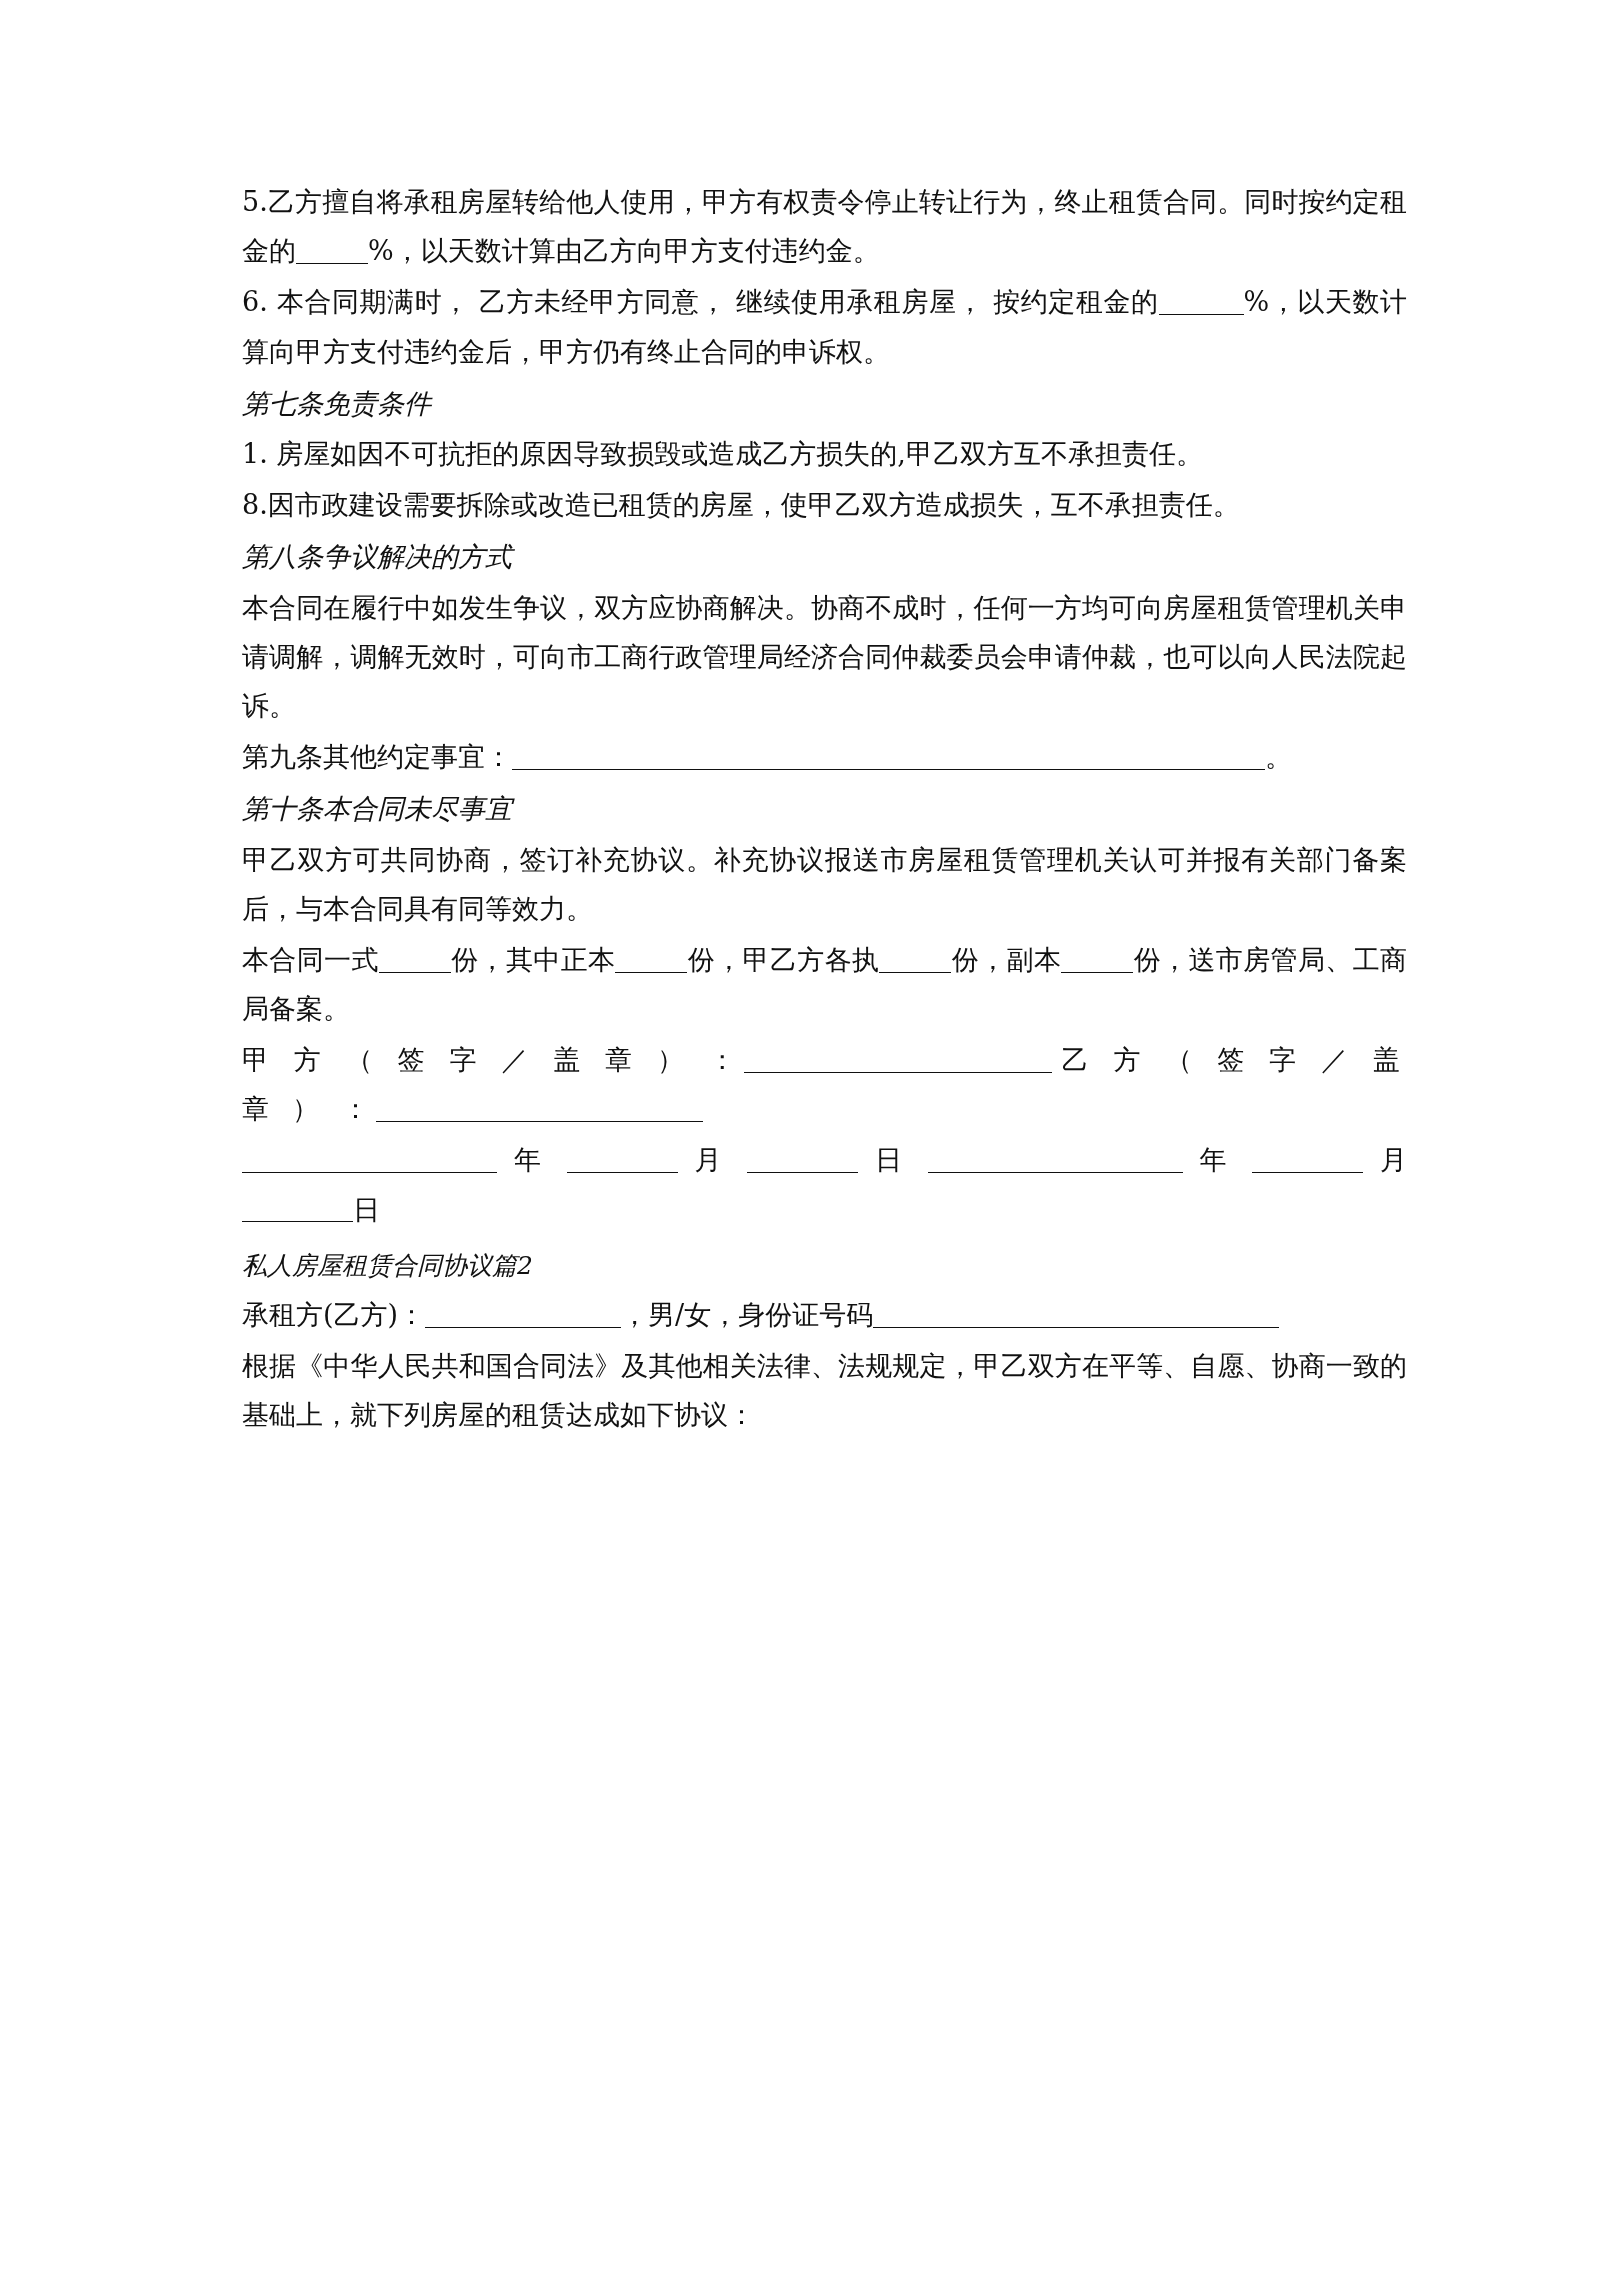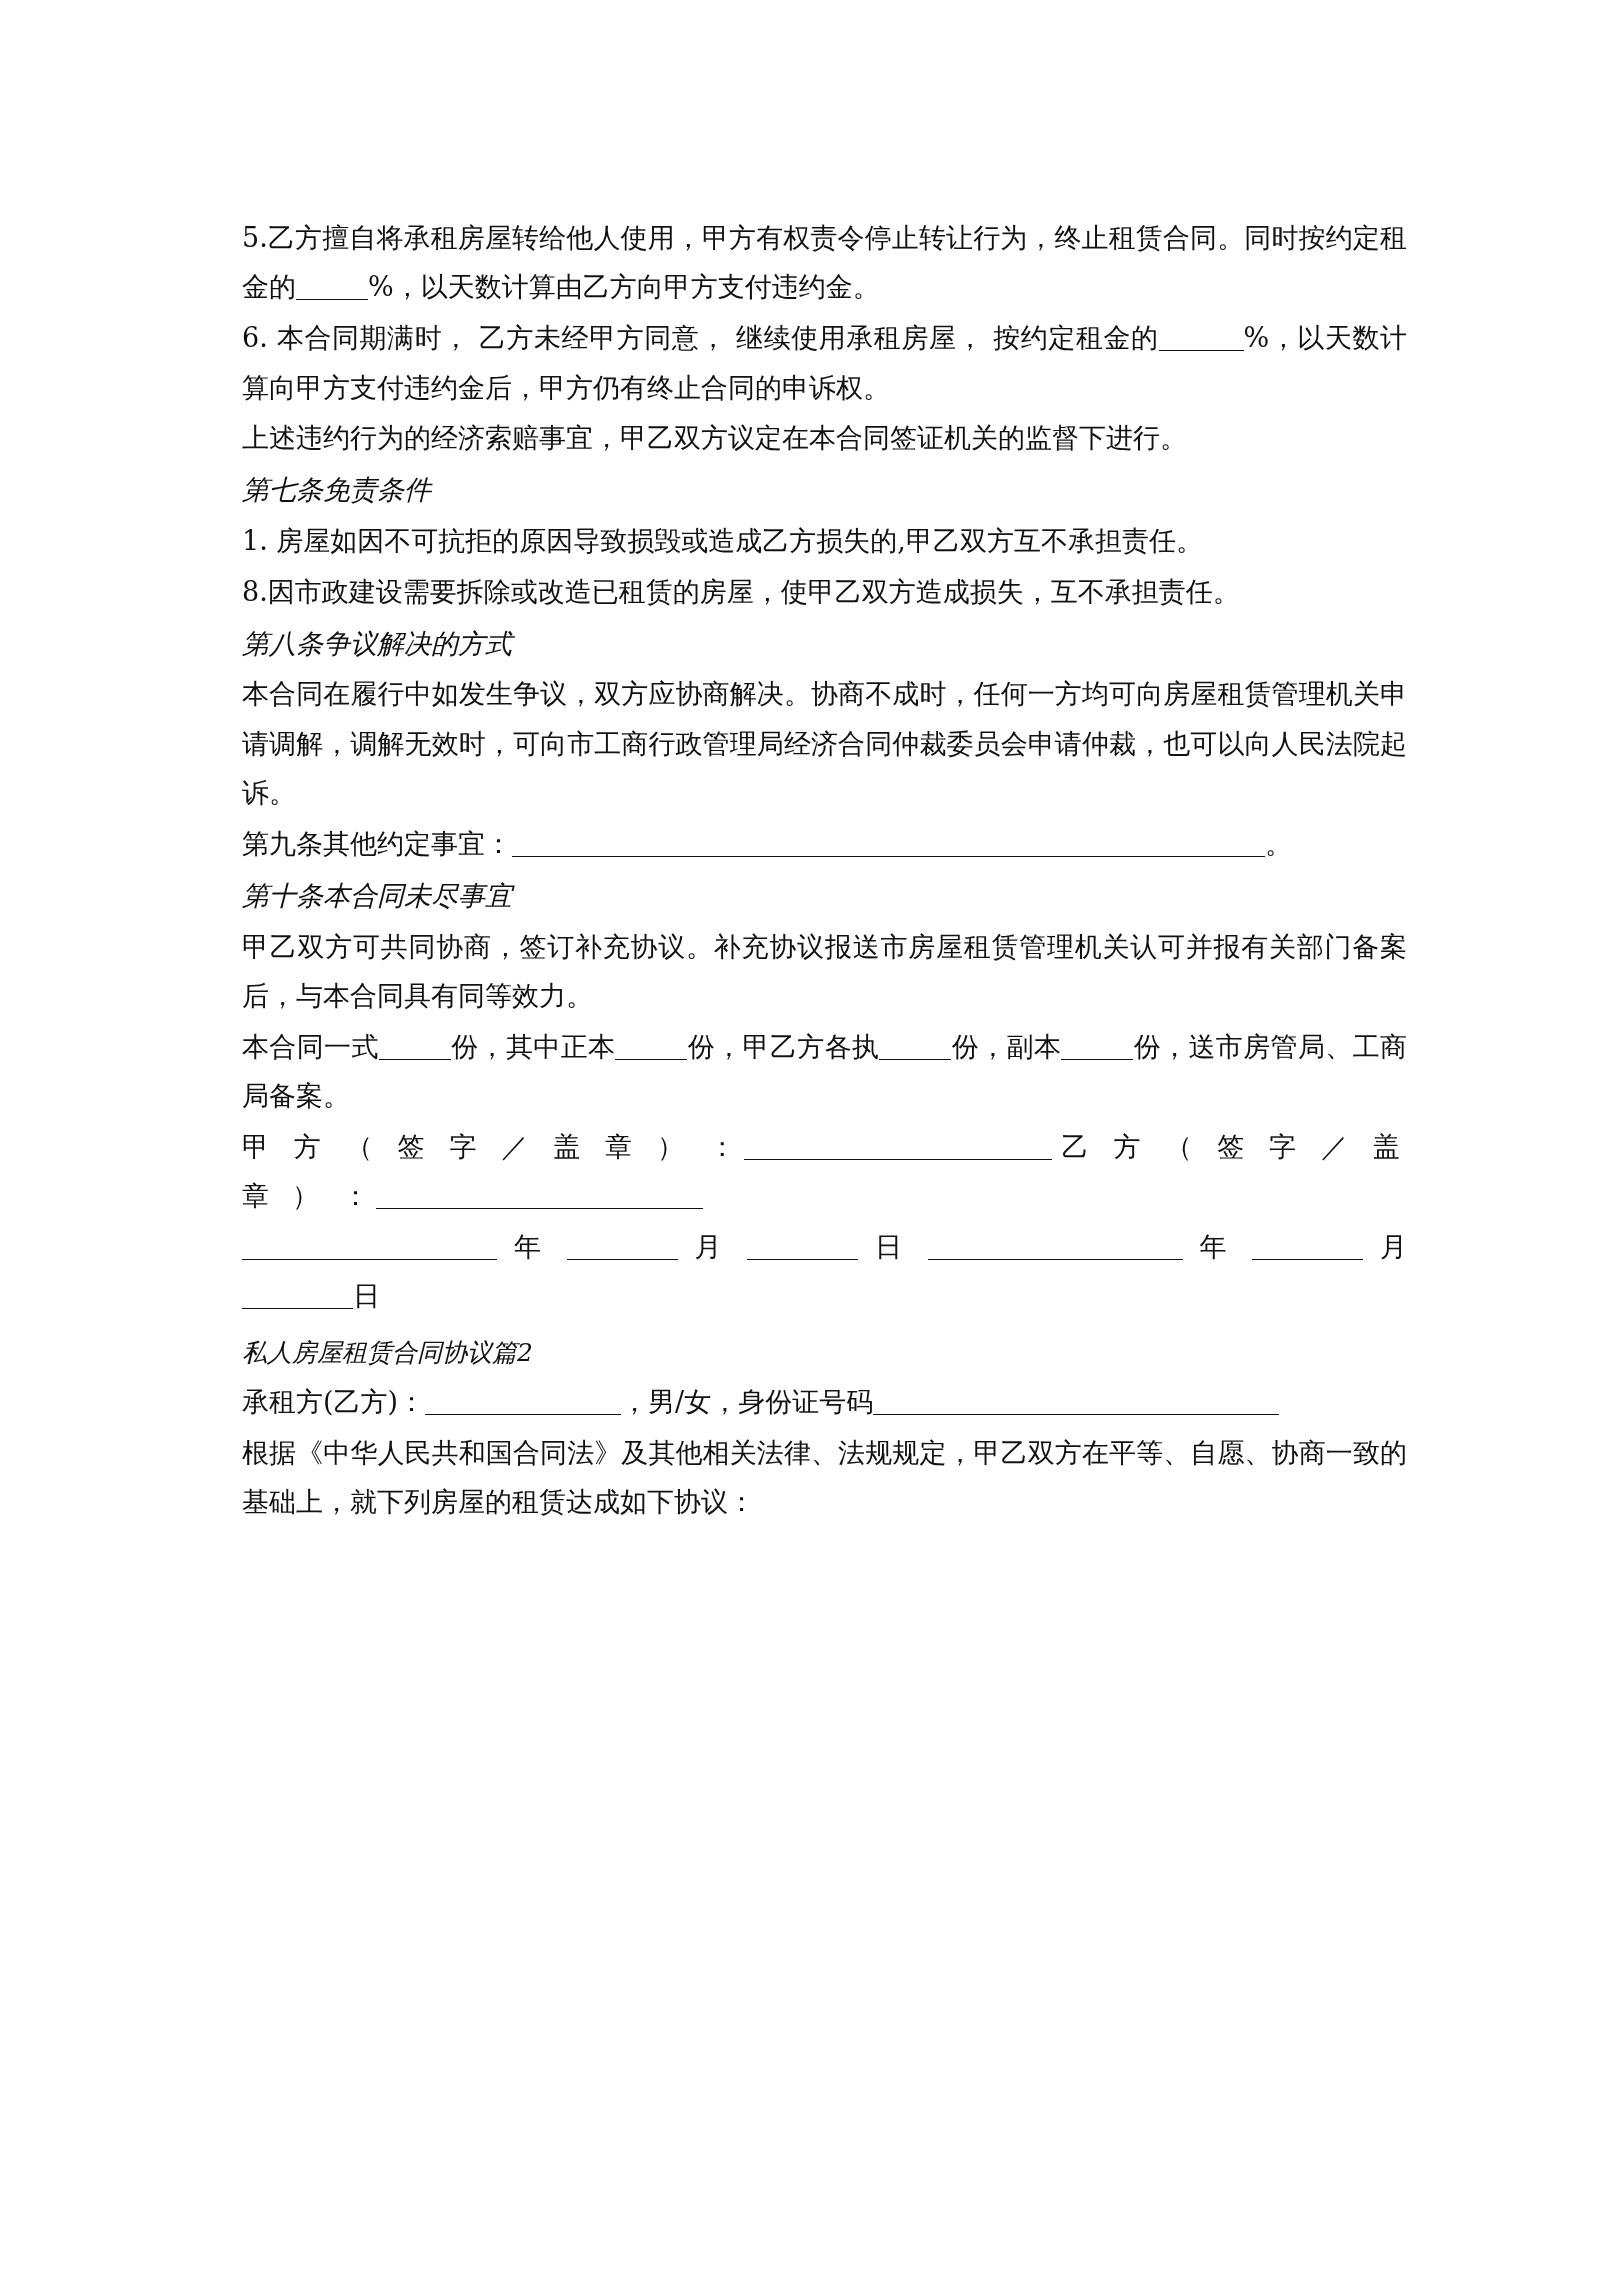--- a/index.html
+++ b/index.html
@@ -13,21 +13,20 @@
     font-family: "DejaVu Serif", "Liberation Serif", serif;
     color: #111111;
     overflow: hidden;
   }
   .page {
     position: relative;
     width: 1623px;
     height: 1695px;
     box-sizing: border-box;
     padding: 177px 216px 10px 242px;
-    margin-top: 36px;
   }
   .doc {
     font-size: 27px;
     line-height: 1.83;
     text-align: justify;
     text-justify: inter-ideograph;
   }
   p {
     margin: 0 0 1.3px 0;
   }
@@ -103,21 +102,20 @@
   <div class="doc">
 
     <p>
       <span>5.乙方擅自将承租房屋转给他人使用，甲方有权责令停止转让行为，终止租赁合同。同时按约定租金的</span><span class="blank-s"></span><span>%，以天数计算由乙方向甲方支付违约金。</span>
     </p>
 
     <p>
       <span>6. 本合同期满时， 乙方未经甲方同意， 继续使用承租房屋， 按约定租金的</span><span class="blank-m"></span><span>%，以天数计算向甲方支付违约金后，甲方仍有终止合同的申诉权。</span>
     </p>
 
-    <p>上述违约行为的经济索赔事宜，甲乙双方议定在本合同签证机关的监督下进行。</p>
 
     <p class="heading">第七条免责条件</p>
 
     <p>1. 房屋如因不可抗拒的原因导致损毁或造成乙方损失的,甲乙双方互不承担责任。</p>
 
     <p>8.因市政建设需要拆除或改造已租赁的房屋，使甲乙双方造成损失，互不承担责任。</p>
 
 
     <p class="heading">第八条争议解决的方式</p>
 

